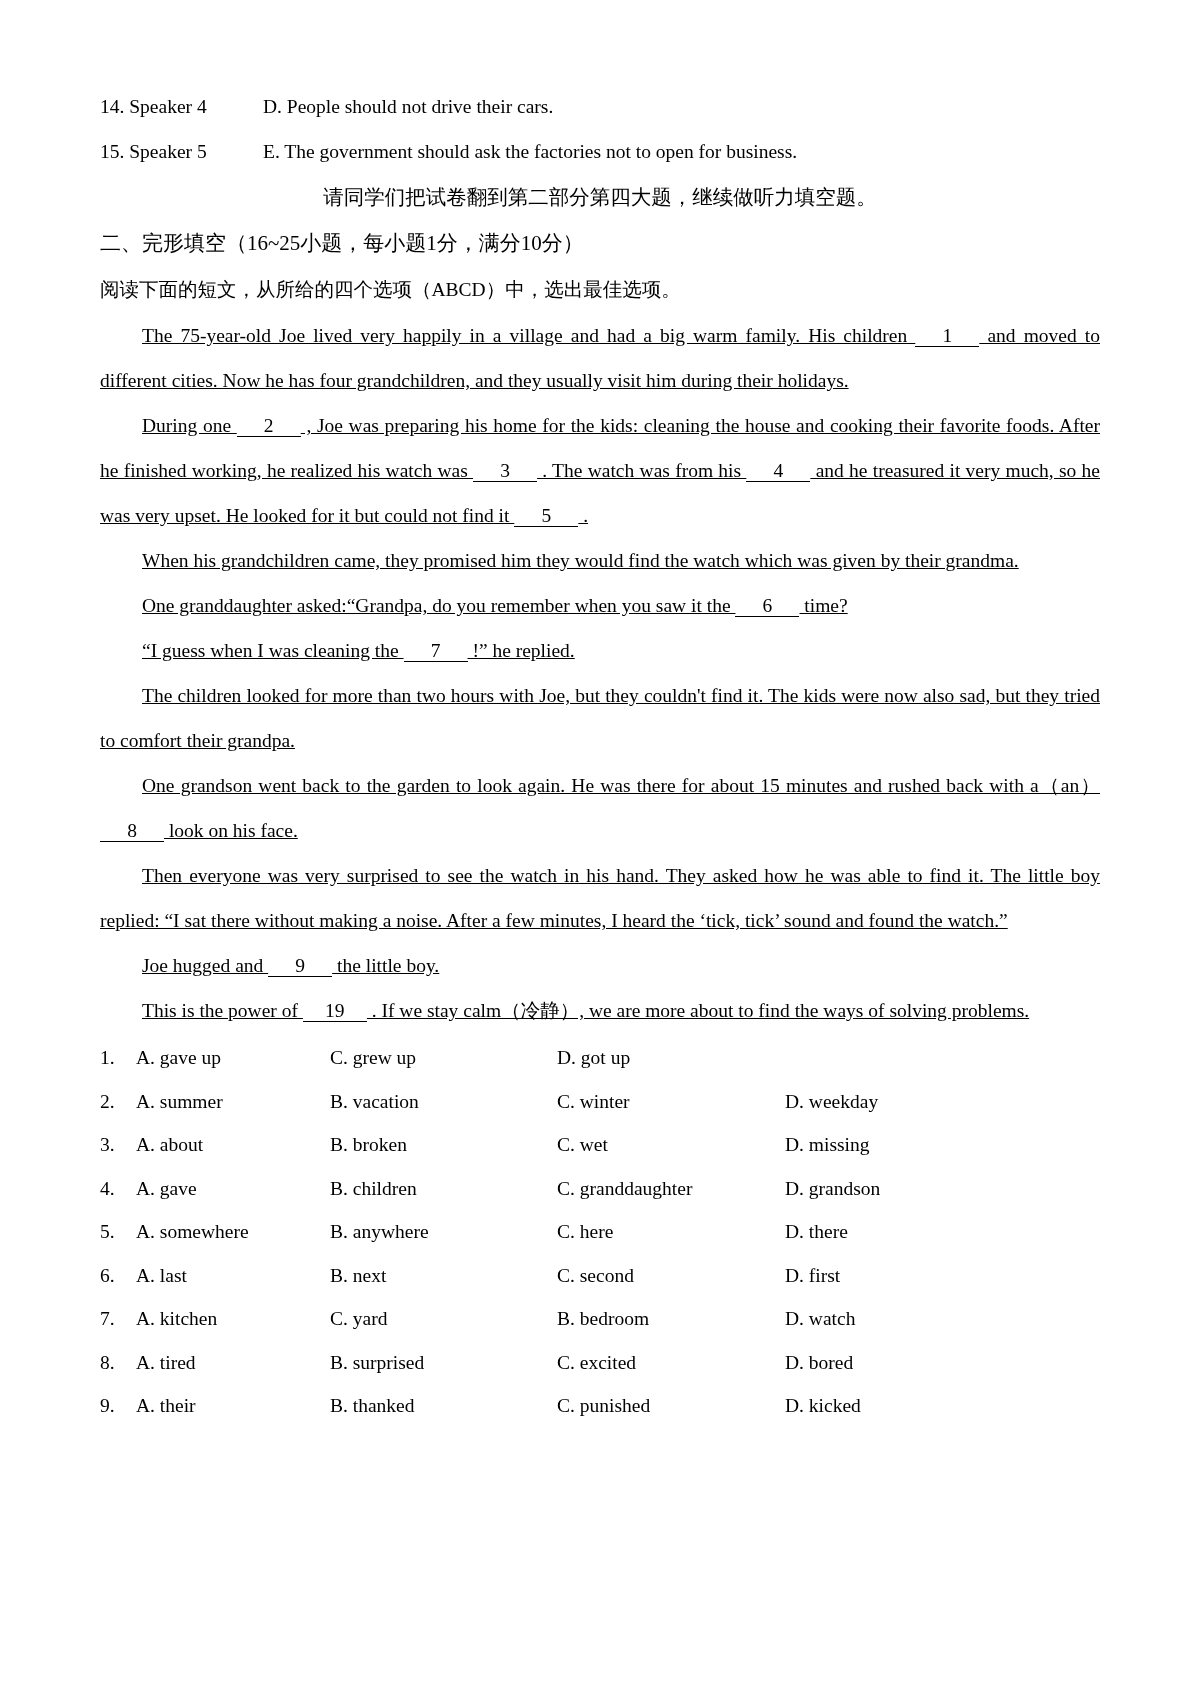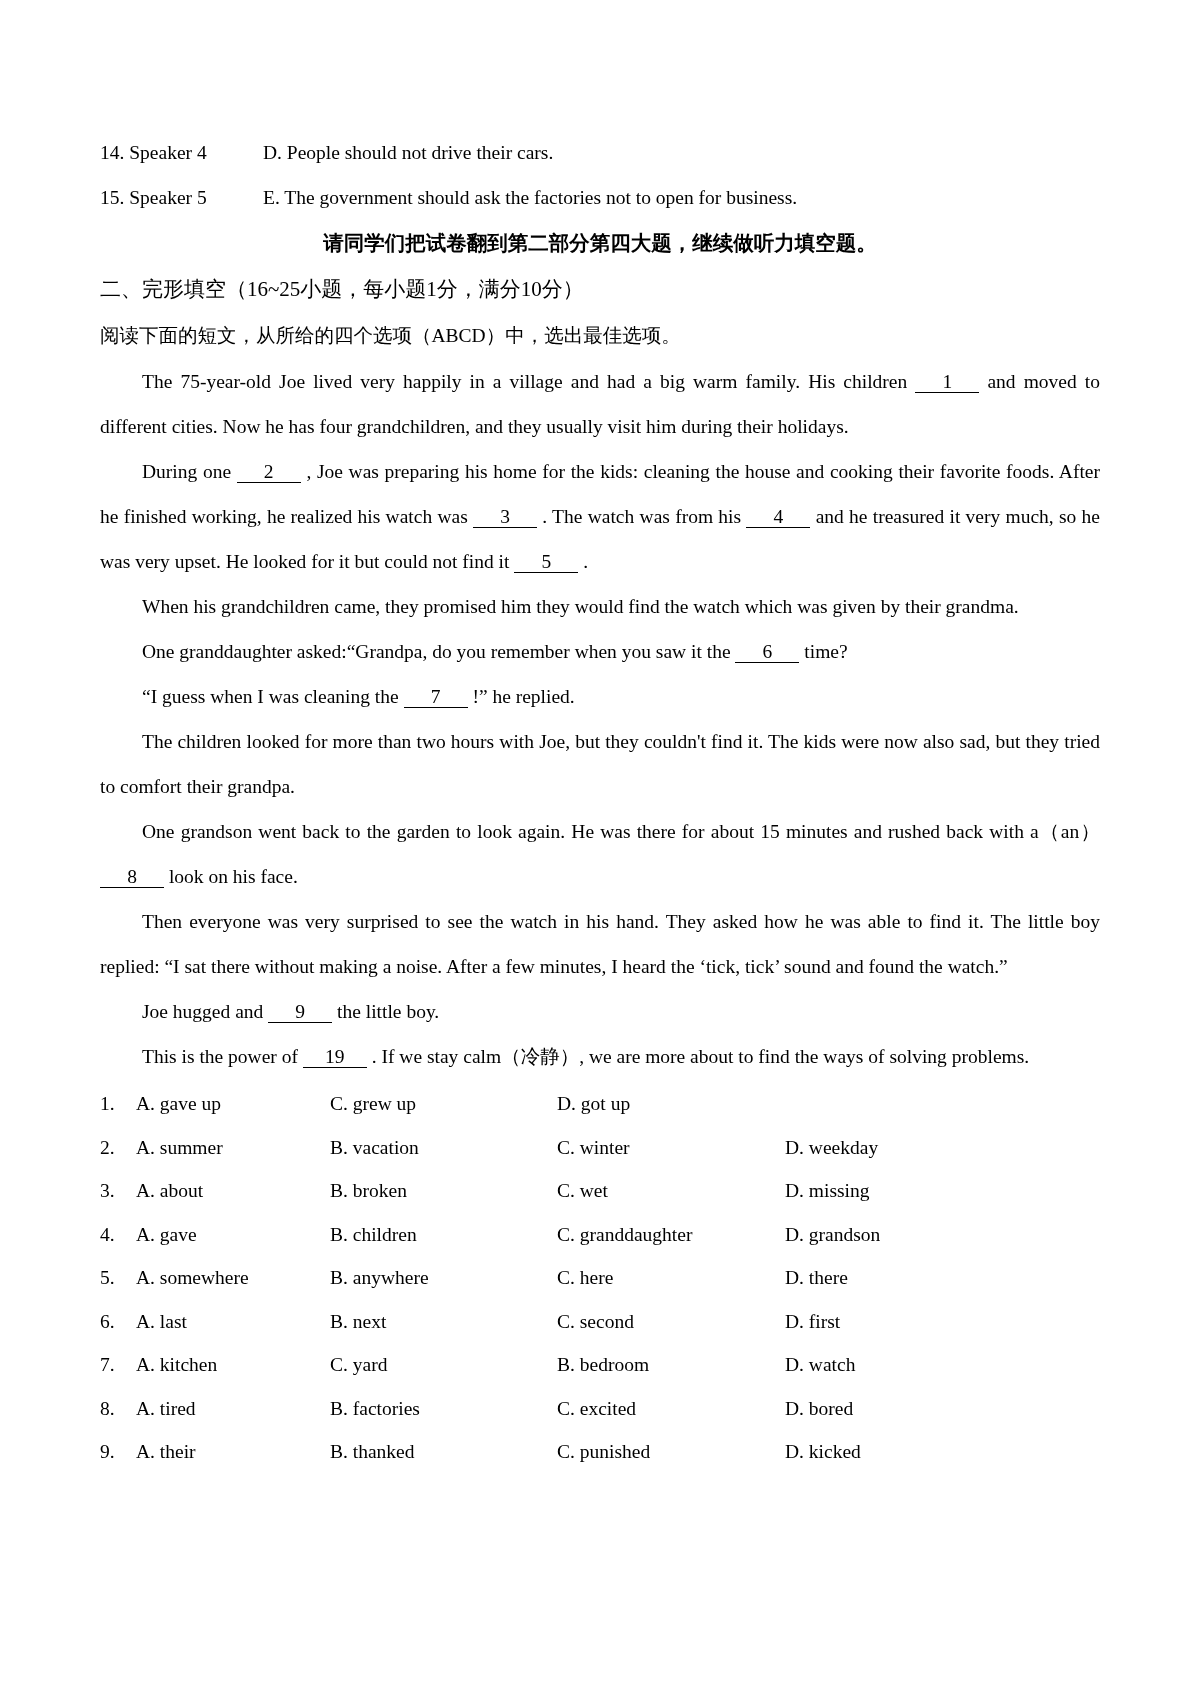--- a/index.html
+++ b/index.html
@@ -5,45 +5,46 @@
   * { margin: 0; padding: 0; box-sizing: border-box; }
   html, body { background: #ffffff; }
   body {
     width: 1200px;
     height: 1698px;
     color: #000;
     font-family: "Liberation Serif", "DejaVu Serif", serif;
     font-size: 19.5px;
     overflow: hidden;
   }
-  .page { padding: 84px 100px 0 100px; margin-top: 46px; }
+  .page { padding: 84px 100px 0 100px; }
 
   
   .l-row { display: flex; line-height: 45px; }
   .l-label { flex: 0 0 163px; }
   .l-opt { flex: 1; }
   .l-notice {
     text-align: center;
-    font-weight: bold;
+    font-weight: normal;
     font-size: 20.5px;
     line-height: 46px;
   }
 
   
   .sec-title {
     font-weight: normal;
     font-size: 21px;
     line-height: 47px;
   }
   .instr { line-height: 46px; }
 
   .para {
     line-height: 45px;
     text-indent: 42px;
     text-align: justify;
+    text-decoration: underline;
   }
 
   .blank {
     display: inline-block;
     min-width: 64px;
     padding: 0 4px;
     border-bottom: 1px solid #000;
     text-align: center;
     text-indent: 0;
     line-height: 1.05;
@@ -144,21 +145,21 @@
       <span>7.</span>
       <span>A. kitchen</span>
       <span>C. yard</span>
       <span>B. bedroom</span>
       <span>D. watch</span>
     </div>
 
     <div class="opt-row">
       <span>8.</span>
       <span>A. tired</span>
-      <span>B. factories</span>
+      <span>B. surprised</span>
       <span>C. excited</span>
       <span>D. bored</span>
     </div>
 
     <div class="opt-row">
       <span>9.</span>
       <span>A. their</span>
       <span>B. thanked</span>
       <span>C. punished</span>
       <span>D. kicked</span>

